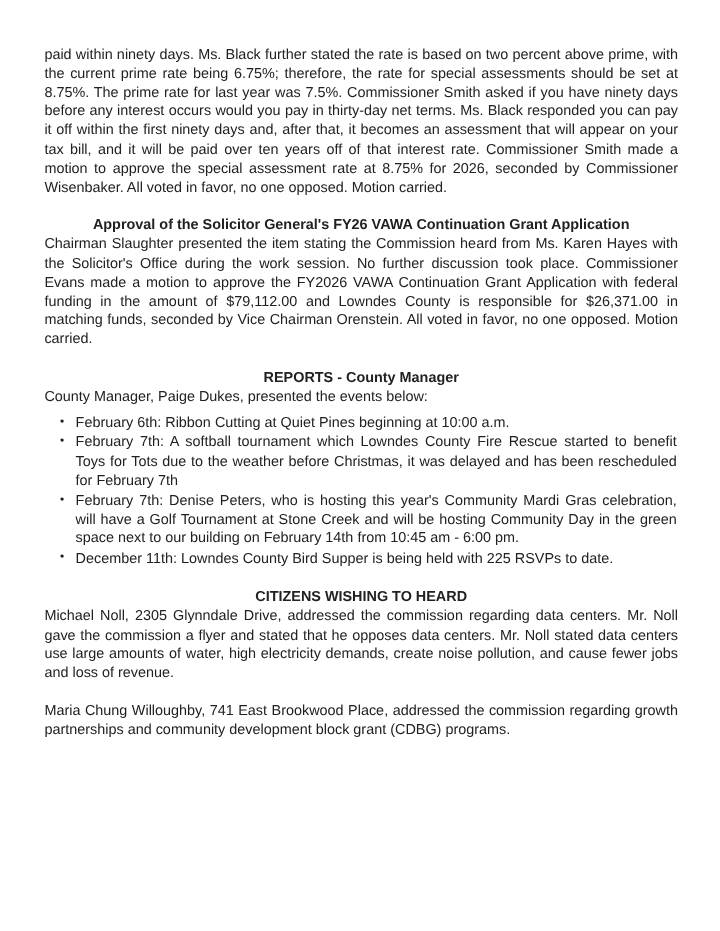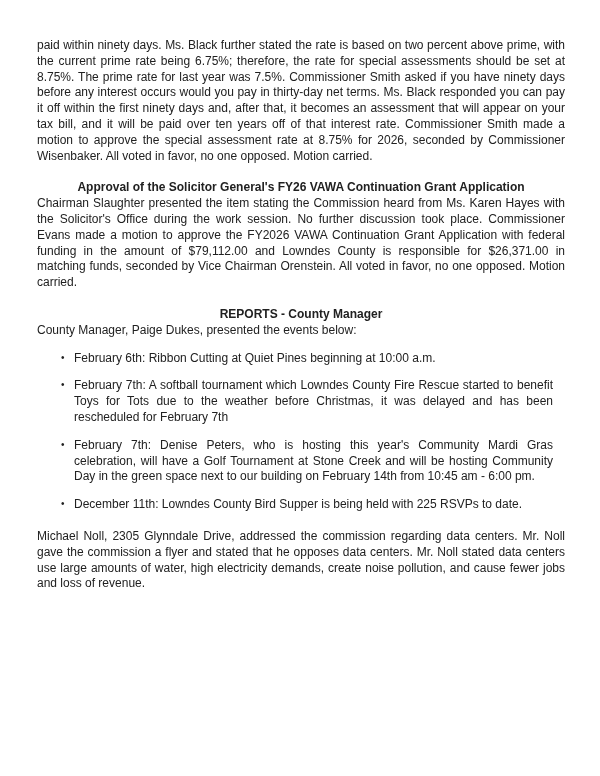--- a/index.html
+++ b/index.html
@@ -33,21 +33,21 @@
     text-align: center;
   }
   .event-list {
     list-style: none;
     margin: 6px 0 16px 0;
     padding: 0 0 0 25px;
   }
   .event-list li {
     position: relative;
     text-align: justify;
-    margin: 12px;
+    margin: 1px;
   }
   .event-list li::before {
     content: "\2022";
     position: absolute;
     left: -13px;
     top: -1px;
     font-size: 10px;
     color: #212121;
   }
   .page-number {
@@ -72,17 +72,19 @@
 
   <h2 class="section-heading">REPORTS - County Manager</h2>
   <p class="para" style="margin-bottom:0;">County Manager, Paige Dukes, presented the events below:</p>
   <ul class="event-list">
     <li>February 6th: Ribbon Cutting at Quiet Pines beginning at 10:00 a.m.</li>
     <li>February 7th: A softball tournament which Lowndes County Fire Rescue started to benefit Toys for Tots due to the weather before Christmas, it was delayed and has been rescheduled for February 7th</li>
     <li>February 7th: Denise Peters, who is hosting this year's Community Mardi Gras celebration, will have a Golf Tournament at Stone Creek and will be hosting Community Day in the green space next to our building on February 14th from 10:45 am - 6:00 pm.</li>
     <li>December 11th: Lowndes County Bird Supper is being held with 225 RSVPs to date.</li>
   </ul>
 
+  <h2 class="section-heading">CITIZENS WISHING TO HEARD</h2>
   <p class="para">Michael Noll, 2305 Glynndale Drive, addressed the commission regarding data centers. Mr. Noll gave the commission a flyer and stated that he opposes data centers. Mr. Noll stated data centers use large amounts of water, high electricity demands, create noise pollution, and cause fewer jobs and loss of revenue.</p>
+  <p class="para">Maria Chung Willoughby, 741 East Brookwood Place, addressed the commission regarding growth partnerships and community development block grant (CDBG) programs.</p>
 
 
   <div class="page-number">3</div>
 </div>
 
 </body></html>

